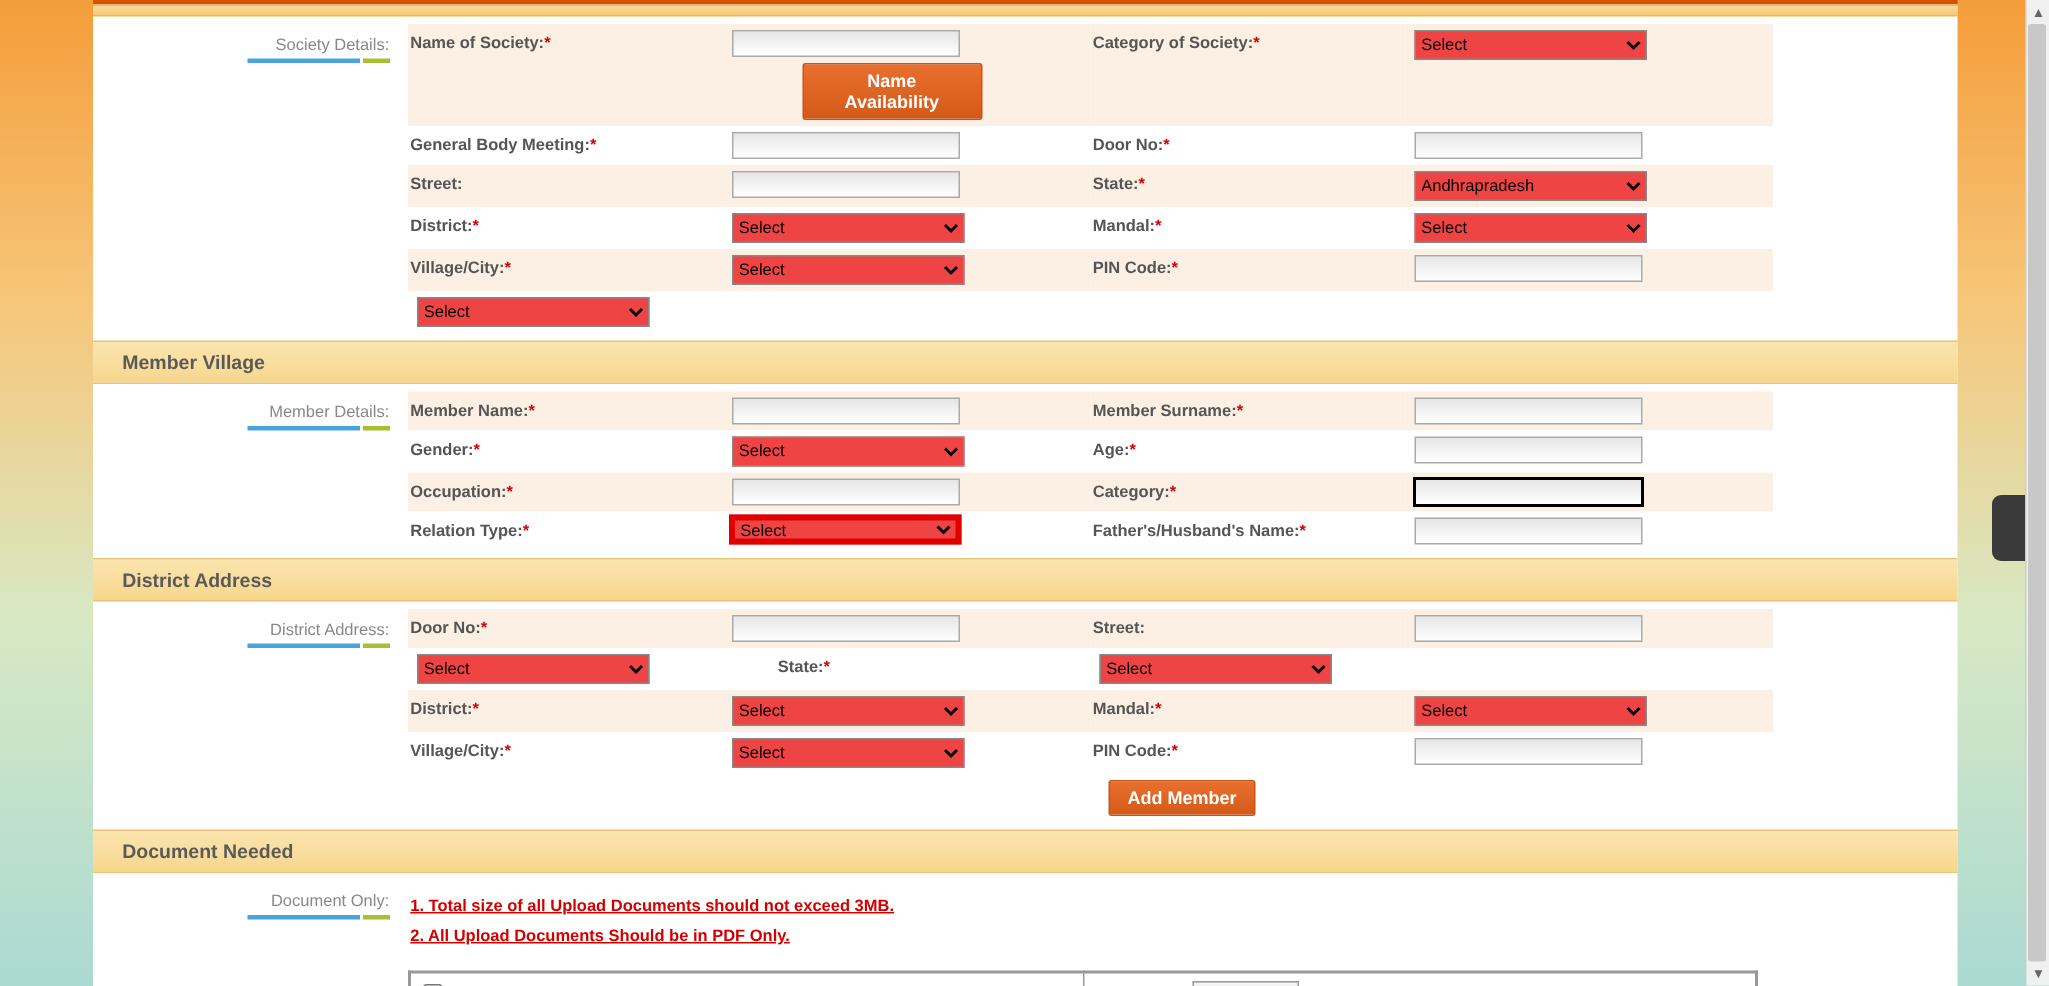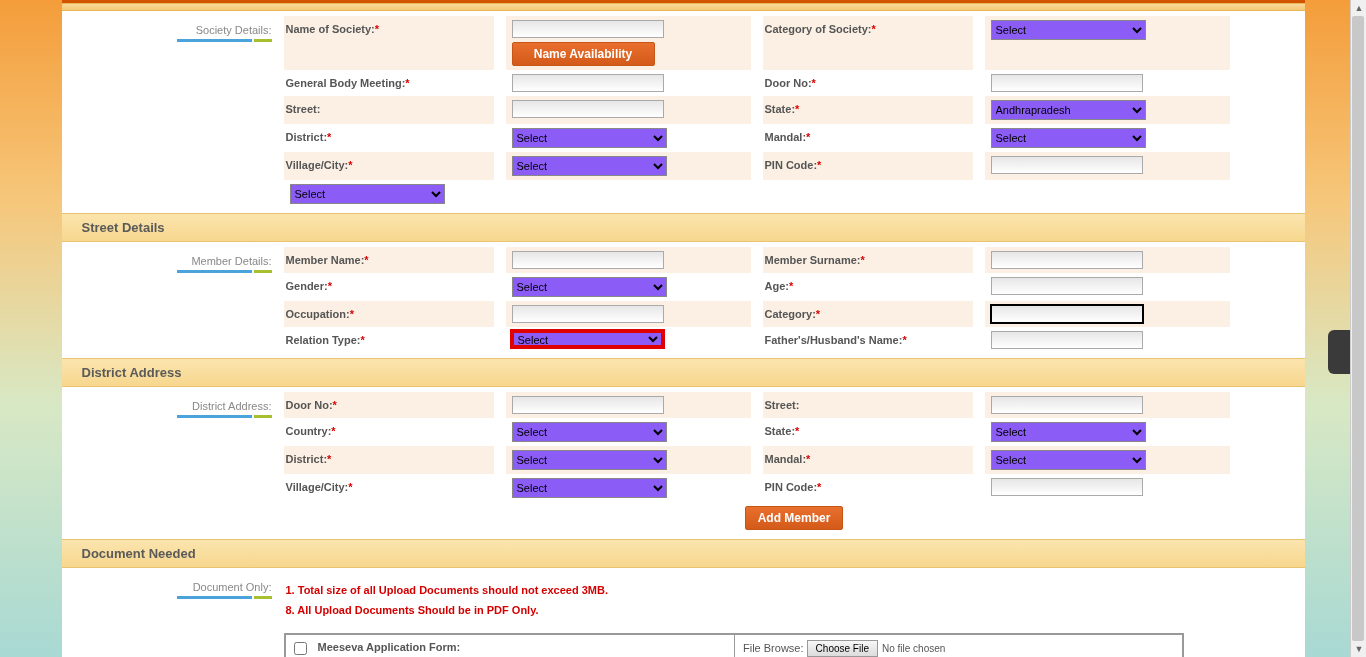--- a/index.html
+++ b/index.html
@@ -41,21 +41,20 @@
     .section-body {
       display: flex;
       padding: 5px 0;
     }
     .side-label-col {
       width: 210px;
       text-align: right;
       padding: 8px 12px 8px 0;
       color: #888;
       font-size: 11px;
-      margin-left: 12px;
     }
     .side-underline {
       margin-top: 3px;
       height: 4px;
       position: relative;
     }
     .side-underline::before {
       content: "";
       position: absolute;
       right: 20px;
@@ -72,21 +71,20 @@
       width: 18px;
       height: 3px;
       background: #a7c030;
     }
     .form-grid {
       flex: 1;
     }
     .form-row {
       display: flex;
       border-bottom: none;
-      gap: 12px;
     }
     .form-row:nth-child(odd) .cell-label,
     .form-row:nth-child(odd) .cell-input {
       background: #fcf0e4;
     }
     .form-row:nth-child(even) .cell-label,
     .form-row:nth-child(even) .cell-input {
       background: #fff;
     }
     .cell-label {
@@ -106,21 +104,21 @@
       border: 1px solid #aaa;
       background: linear-gradient(to bottom, #e6e6e6, #fff);
       padding: 0 3px;
       font-size: 11px;
     }
     .cell-input select {
       width: 155px;
       height: 20px;
       border: 1px solid #888;
       font-size: 11px;
-      background: #8b5cf6;
+      background: #ef4444;
     }
     .highlight-red select {
       border: 4px solid #e10000;
       padding: 0;
     }
     .highlight-red {
       padding: 2px 4px;
     }
     .req { color: #d90000; }
     .btn-orange {
@@ -132,32 +130,34 @@
       font-weight: bold;
       cursor: pointer;
       border-radius: 2px;
     }
     .name-avail-row .cell-input {
       display: flex;
       flex-direction: column;
       gap: 4px;
     }
     .name-avail-btn {
-      width: 143px;
+      width: 120px;
+      margin-left: 47px;
     }
     .add-member-row {
       text-align: center;
       padding: 4px 0;
     }
     .doc-notes {
       padding: 8px 2px;
       color: #d40000;
       font-weight: bold;
       font-size: 11px;
       line-height: 1.8;
+      text-decoration: underline;
     }
     .doc-table {
       width: 900px;
       border: 2px solid #999;
       border-collapse: collapse;
       margin: 4px 0;
     }
     .doc-table td {
       border: 1px solid #999;
       padding: 5px 8px;
@@ -289,21 +289,21 @@
 
         <div class="form-row">
           <div class="cell-input"><select><option>Select</option></select></div>
           <div class="cell-label"></div>
           <div class="cell-input"></div>
         </div>
 
       </div>
     </div>
 
-    <div class="section-header">Street Details</div>
+    <div class="section-header">Member Village</div>
     <div class="section-body">
       <div class="side-label-col">
         <span>Member Details:</span>
         <div class="side-underline"></div>
       </div>
       <div class="form-grid">
 
         <div class="form-row">
           <div class="cell-label"><span>Member Name:</span><span class="req">*</span></div>
           <div class="cell-input"><input type="text" style=""></div>
@@ -344,21 +344,20 @@
       <div class="form-grid">
 
         <div class="form-row">
           <div class="cell-label"><span>Door No:</span><span class="req">*</span></div>
           <div class="cell-input"><input type="text" style=""></div>
           <div class="cell-label"><span>Street:</span></div>
           <div class="cell-input"><input type="text" style=""></div>
         </div>
 
         <div class="form-row">
-          <div class="cell-label"><span>Country:</span><span class="req">*</span></div>
           <div class="cell-input"><select><option>Select</option></select></div>
           <div class="cell-label"><span>State:</span><span class="req">*</span></div>
           <div class="cell-input"><select><option>Select</option></select></div>
         </div>
 
         <div class="form-row">
           <div class="cell-label"><span>District:</span><span class="req">*</span></div>
           <div class="cell-input"><select><option>Select</option></select></div>
           <div class="cell-label"><span>Mandal:</span><span class="req">*</span></div>
           <div class="cell-input"><select><option>Select</option></select></div>
@@ -380,21 +379,21 @@
 
     <div class="section-header">Document Needed</div>
     <div class="section-body">
       <div class="side-label-col">
         <span>Document Only:</span>
         <div class="side-underline"></div>
       </div>
       <div class="form-grid">
         <div class="doc-notes">
           <div>1. Total size of all Upload Documents should not exceed 3MB.</div>
-          <div>8. All Upload Documents Should be in PDF Only.</div>
+          <div>2. All Upload Documents Should be in PDF Only.</div>
         </div>
         <table class="doc-table">
           <tbody>
               <tr>
             <td style="width:450px;">
               <input type="checkbox" style="">
               <span>Meeseva Application Form:</span>
             </td>
             <td class="file-cell">
               <span>File Browse:</span>

